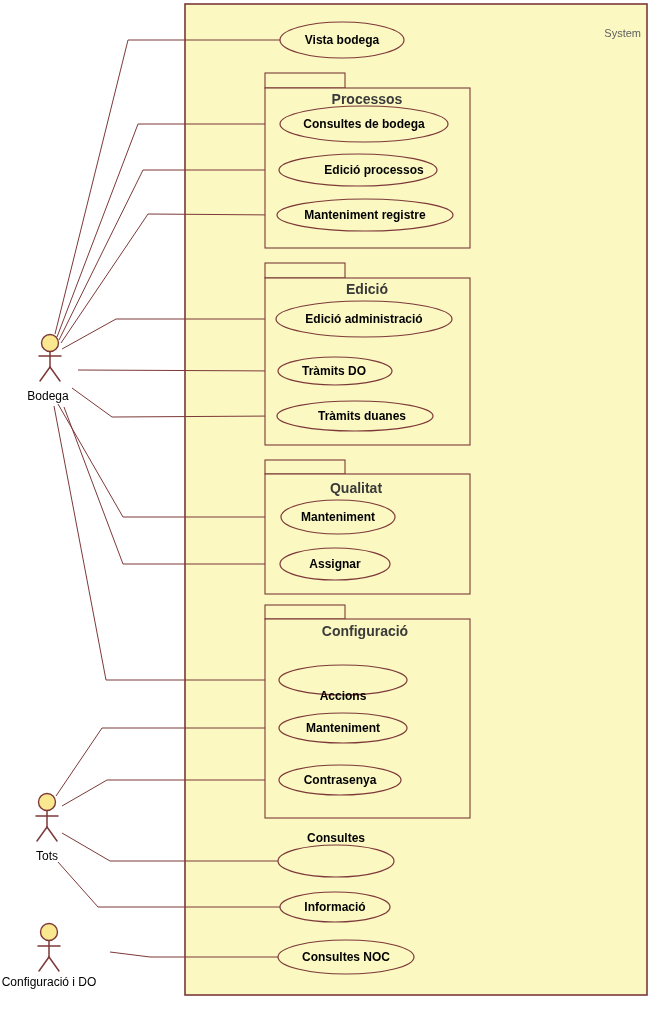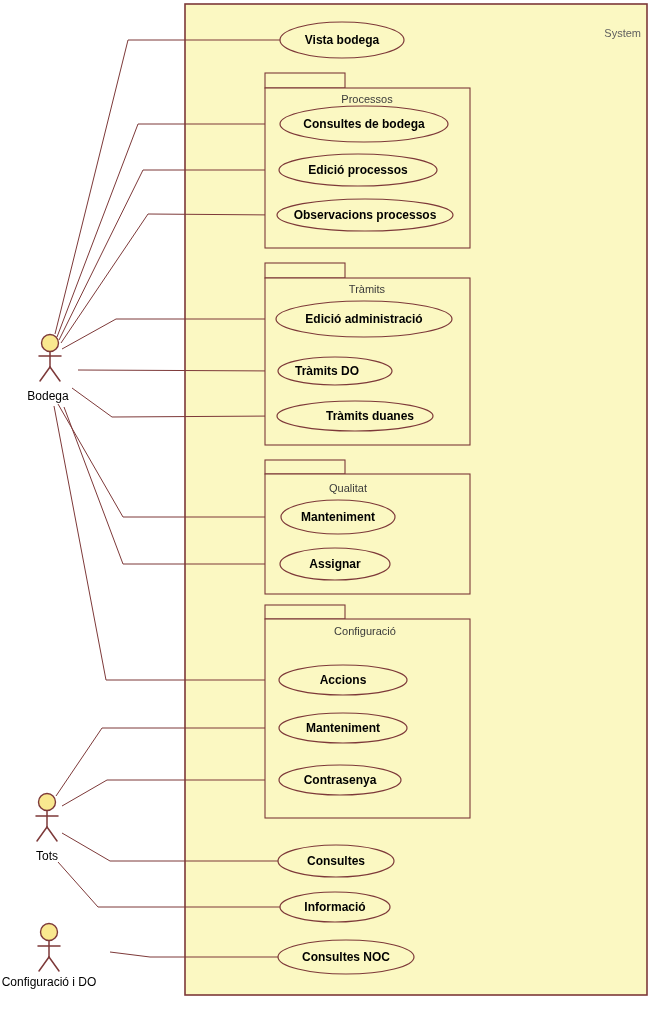--- a/index.html
+++ b/index.html
@@ -16,21 +16,21 @@
   #stage{position:relative;width:650px;height:1011px;background:var(--page-bg);overflow:hidden;}
   #stage svg{position:absolute;left:0;top:0;}
   .sys-rect{fill:var(--shape-fill);stroke:var(--stroke);stroke-width:1.6;}
   .pkg{fill:var(--shape-fill);stroke:var(--stroke);stroke-width:1.1;}
   .uc{fill:var(--shape-fill);stroke:var(--stroke);stroke-width:1.2;}
   .conn{fill:none;stroke:var(--stroke);stroke-width:1;}
   .actor-head{fill:var(--actor-head-fill);stroke:var(--stroke);stroke-width:1.4;}
   .actor-line{stroke:var(--stroke);stroke-width:1.5;fill:none;stroke-linecap:round;}
   .diagram-label{position:absolute;transform:translate(-50%,-50%);white-space:nowrap;
     font-size:12px;font-weight:bold;color:var(--label-color);letter-spacing:0;}
-  .pkg-title{font-weight:normal;color:var(--package-title-color);font-size:11px;}
+  .pkg-title{font-weight:bold;color:var(--package-title-color);font-size:14px;}
   .actor-label{font-size:12px;font-weight:normal;}
   .system-label{position:absolute;right:9px;top:9px;font-size:11px;
     color:var(--system-label-color);font-weight:normal;margin-top:18px;}
 </style>
 </head>
 <body>
 
 <div id="stage">
 
   <svg width="650" height="1011" viewBox="0 0 650 1011">
@@ -107,37 +107,37 @@
       <line class="actor-line" x1="38" y1="946" x2="60" y2="946"></line>
       <line class="actor-line" x1="49" y1="957" x2="39" y2="971"></line>
       <line class="actor-line" x1="49" y1="957" x2="59" y2="971"></line>
       <circle class="actor-head" cx="49" cy="932" r="8.5"></circle>
     </g>
   </svg>
 
   <div class="system-label">System</div>
 
   <div class="diagram-label pkg-title" style="left:367px;top:99px">Processos</div>
-  <div class="diagram-label pkg-title" style="left:367px;top:289px">Tràmits</div>
-  <div class="diagram-label pkg-title" style="left:348px;top:488px">Qualitat</div>
+  <div class="diagram-label pkg-title" style="left:367px;top:289px">Edició</div>
+  <div class="diagram-label pkg-title" style="left:356px;top:488px">Qualitat</div>
   <div class="diagram-label pkg-title" style="left:365px;top:631px">Configuració</div>
 
   <div class="diagram-label" style="left:342px;top:40px">Vista bodega</div>
   <div class="diagram-label" style="left:364px;top:124px">Consultes de bodega</div>
-  <div class="diagram-label" style="left:358px;top:170px">Edició processos</div>
-  <div class="diagram-label" style="left:365px;top:215px">Observacions processos</div>
+  <div class="diagram-label" style="left:374px;top:170px">Edició processos</div>
+  <div class="diagram-label" style="left:365px;top:215px">Manteniment registre</div>
   <div class="diagram-label" style="left:364px;top:319px">Edició administració</div>
-  <div class="diagram-label" style="left:327px;top:371px">Tràmits DO</div>
-  <div class="diagram-label" style="left:370px;top:416px">Tràmits duanes</div>
+  <div class="diagram-label" style="left:334px;top:371px">Tràmits DO</div>
+  <div class="diagram-label" style="left:362px;top:416px">Tràmits duanes</div>
   <div class="diagram-label" style="left:338px;top:517px">Manteniment</div>
   <div class="diagram-label" style="left:335px;top:564px">Assignar</div>
-  <div class="diagram-label" style="left:343px;top:680px">Accions</div>
+  <div class="diagram-label" style="left:343px;top:696px">Accions</div>
   <div class="diagram-label" style="left:343px;top:728px">Manteniment</div>
   <div class="diagram-label" style="left:340px;top:780px">Contrasenya</div>
-  <div class="diagram-label" style="left:336px;top:861px">Consultes</div>
+  <div class="diagram-label" style="left:336px;top:838px">Consultes</div>
   <div class="diagram-label" style="left:335px;top:907px">Informació</div>
   <div class="diagram-label" style="left:346px;top:957px">Consultes NOC</div>
 
   <div class="diagram-label actor-label" style="left:48px;top:396px">Bodega</div>
   <div class="diagram-label actor-label" style="left:47px;top:856px">Tots</div>
   <div class="diagram-label actor-label" style="left:49px;top:982px">Configuració i DO</div>
 
 </div>
 
 </body></html>

